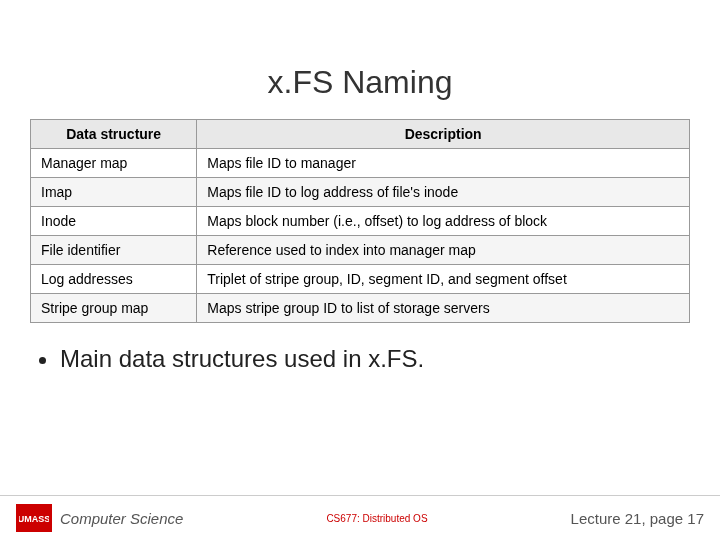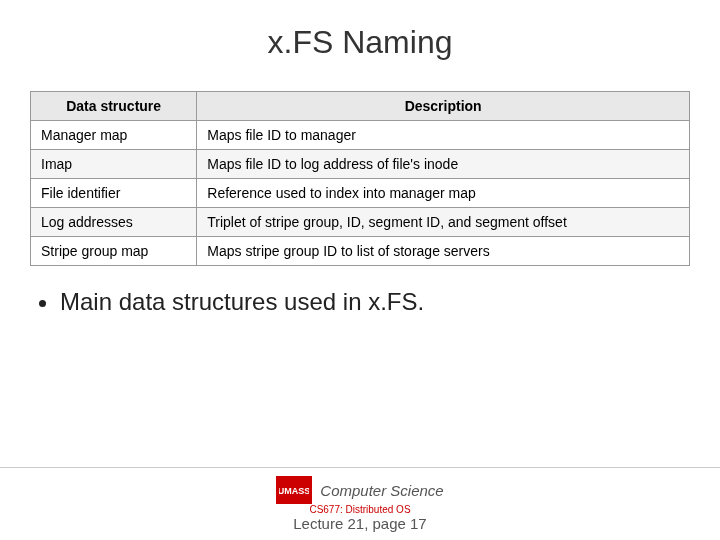--- a/index.html
+++ b/index.html
@@ -11,21 +11,22 @@
       font-family: Arial, Helvetica, sans-serif;
       overflow: hidden;
       position: relative;
     }
 
     .page-title {
       text-align: center;
       font-size: 32px;
       font-weight: normal;
       color: #333333;
-      padding: 24px 0 30px 0;
+      padding: 24px 0 18px 0;
+      margin-top: 40px;
     }
 
     .table-container {
       margin: 0 30px;
     }
 
     table {
       width: 100%;
       border-collapse: collapse;
       font-size: 14px;
@@ -74,21 +75,20 @@
     .footer {
       position: absolute;
       bottom: 0;
       left: 0;
       width: 100%;
       display: flex;
       align-items: center;
       justify-content: space-between;
       padding: 8px 16px;
       border-top: 1px solid #cccccc;
-      flex-direction: column;
     }
 
     .footer-logo {
       display: flex;
       align-items: center;
       gap: 8px;
     }
 
     .footer-logo-box {
       width: 36px;
@@ -131,20 +131,24 @@
     <tbody id="table-body">
     <tr>
           <td>Manager map</td>
           <td>Maps file ID to manager</td>
         </tr>
         <tr>
           <td>Imap</td>
           <td>Maps file ID to log address of file's inode</td>
         </tr>
         <tr>
+          <td>Inode</td>
+          <td>Maps block number (i.e., offset) to log address of block</td>
+        </tr>
+        <tr>
           <td>File identifier</td>
           <td>Reference used to index into manager map</td>
         </tr>
         <tr>
           <td>Log addresses</td>
           <td>Triplet of stripe group, ID, segment ID, and segment offset</td>
         </tr>
         <tr>
           <td>Stripe group map</td>
           <td>Maps stripe group ID to list of storage servers</td>

